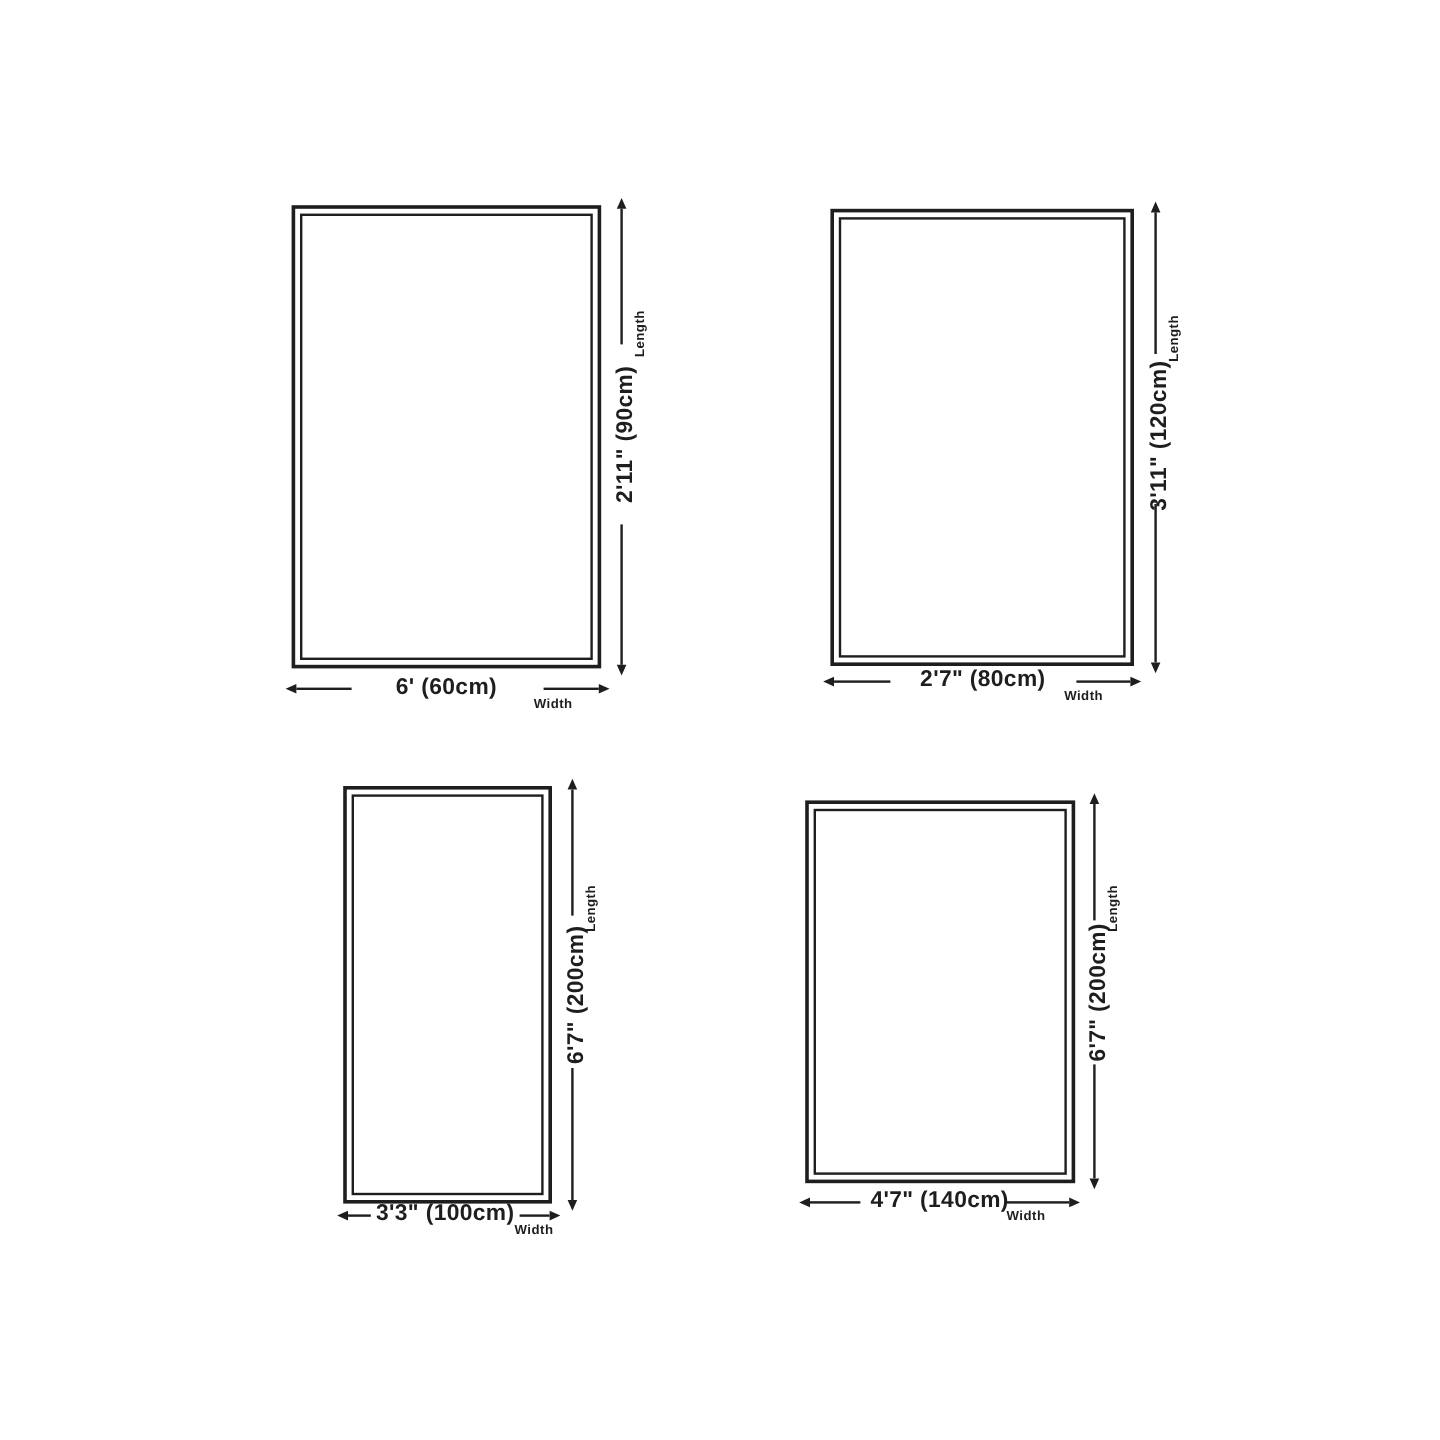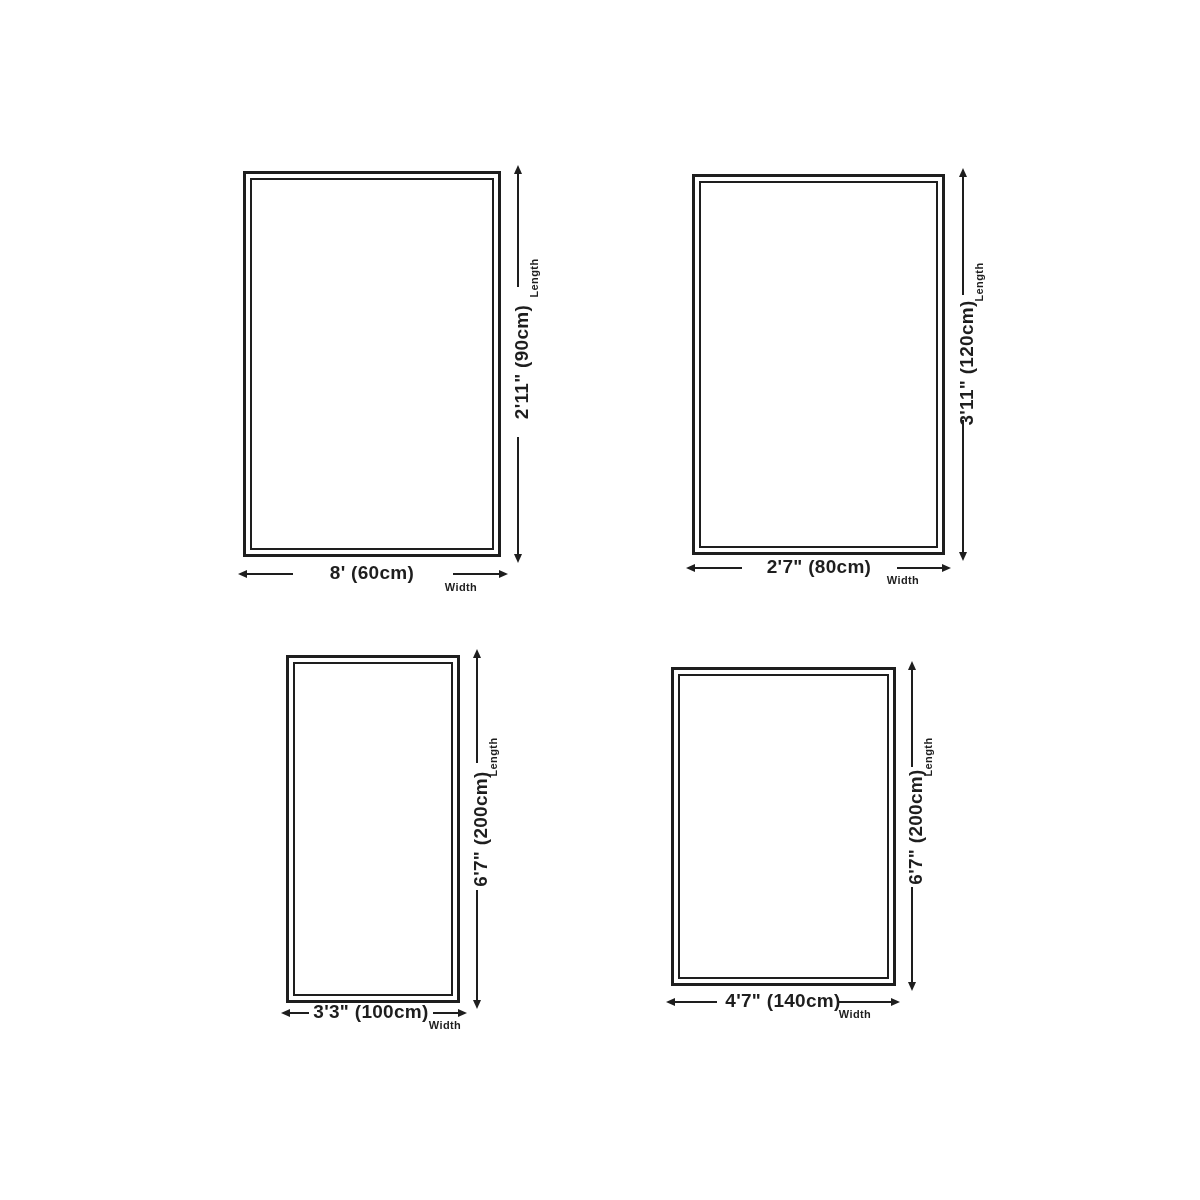--- a/index.html
+++ b/index.html
@@ -80,21 +80,21 @@
   <section>
     <div class="rug" style="left:243px; top:171px; width:258px; height:386px;">
       <div class="rug-inner"></div>
     </div>
     <div class="dimline-v arrow-up" style="left:517px; top:174px; height:113px;"></div>
     <div class="dimline-v arrow-down" style="left:517px; top:437px; height:117px;"></div>
     <div class="dim-text v" style="left:522px; top:362px;">2'11" (90cm)</div>
     <div class="caption v" style="left:534px; top:278px;">Length</div>
     <div class="dimline-h arrow-left" style="left:247px; top:573px; width:46px;"></div>
     <div class="dimline-h arrow-right" style="left:453px; top:573px; width:46px;"></div>
-    <div class="dim-text" style="left:372px; top:573px;">8' (60cm)</div>
+    <div class="dim-text" style="left:372px; top:573px;">6' (60cm)</div>
     <div class="caption" style="left:461px; top:587px;">Width</div>
   </section>
 
   <section>
     <div class="rug" style="left:692px; top:174px; width:253px; height:381px;">
       <div class="rug-inner"></div>
     </div>
     <div class="dimline-v arrow-up" style="left:962px; top:177px; height:118px;"></div>
     <div class="dimline-v arrow-down" style="left:962px; top:420px; height:132px;"></div>
     <div class="dim-text v" style="left:967px; top:363px;">3'11" (120cm)</div>

